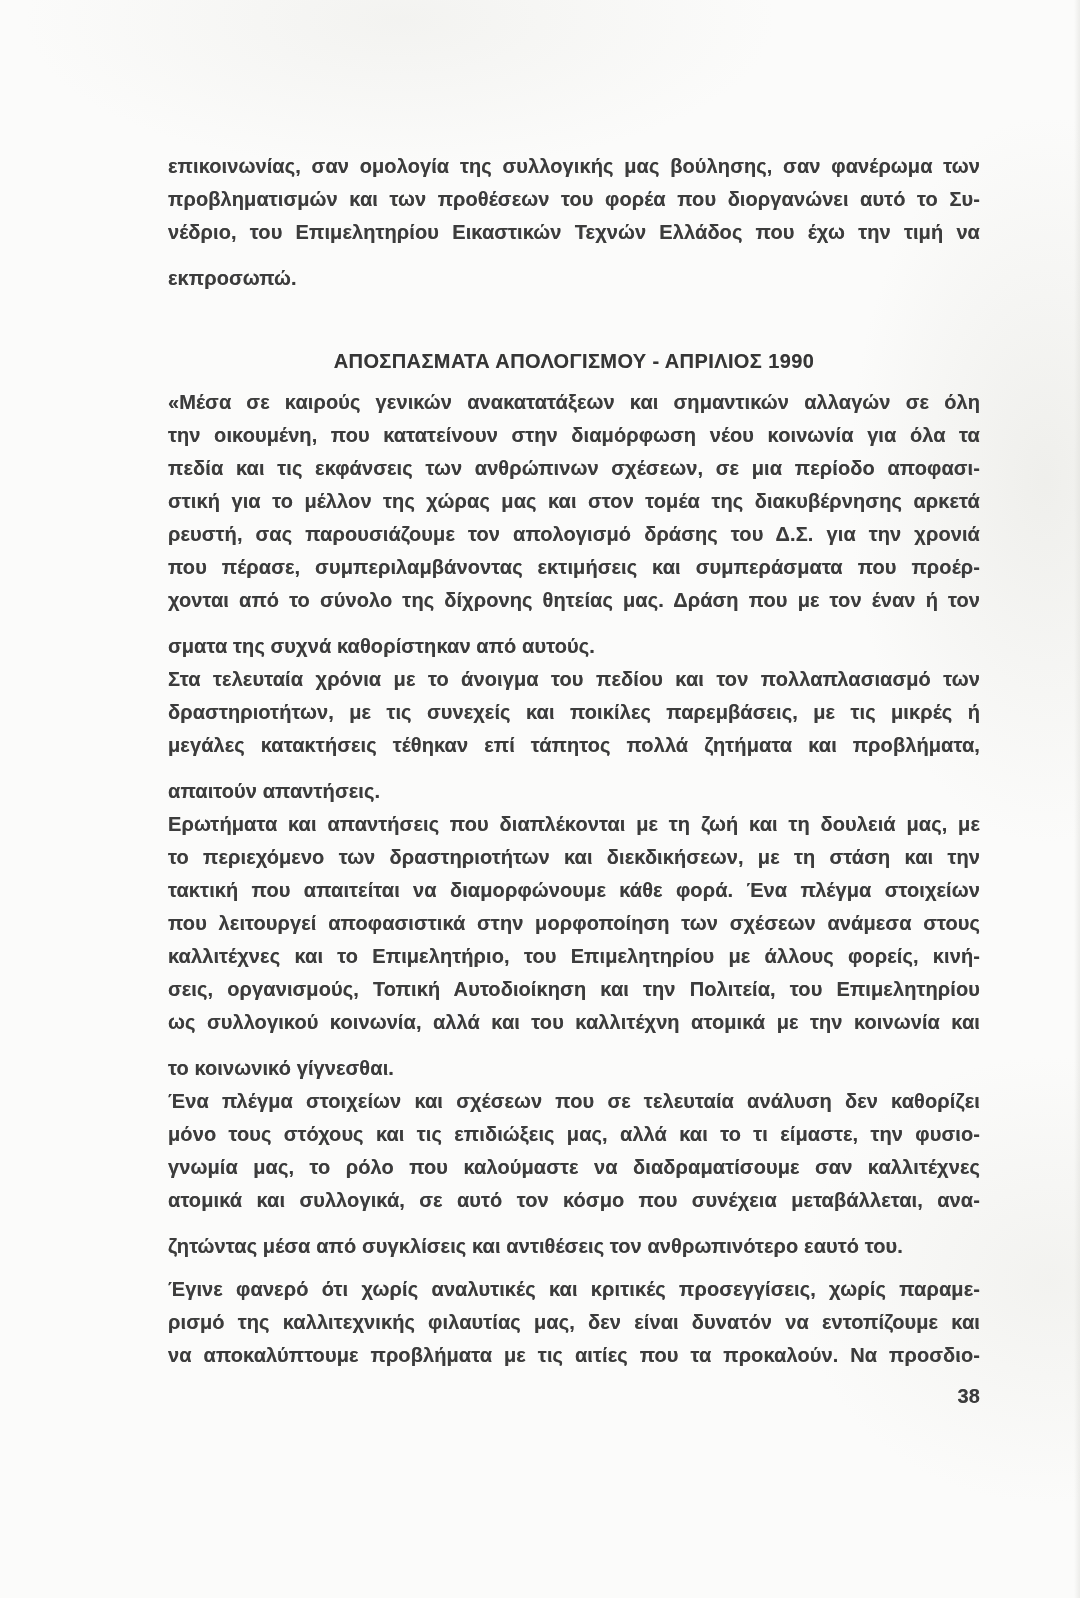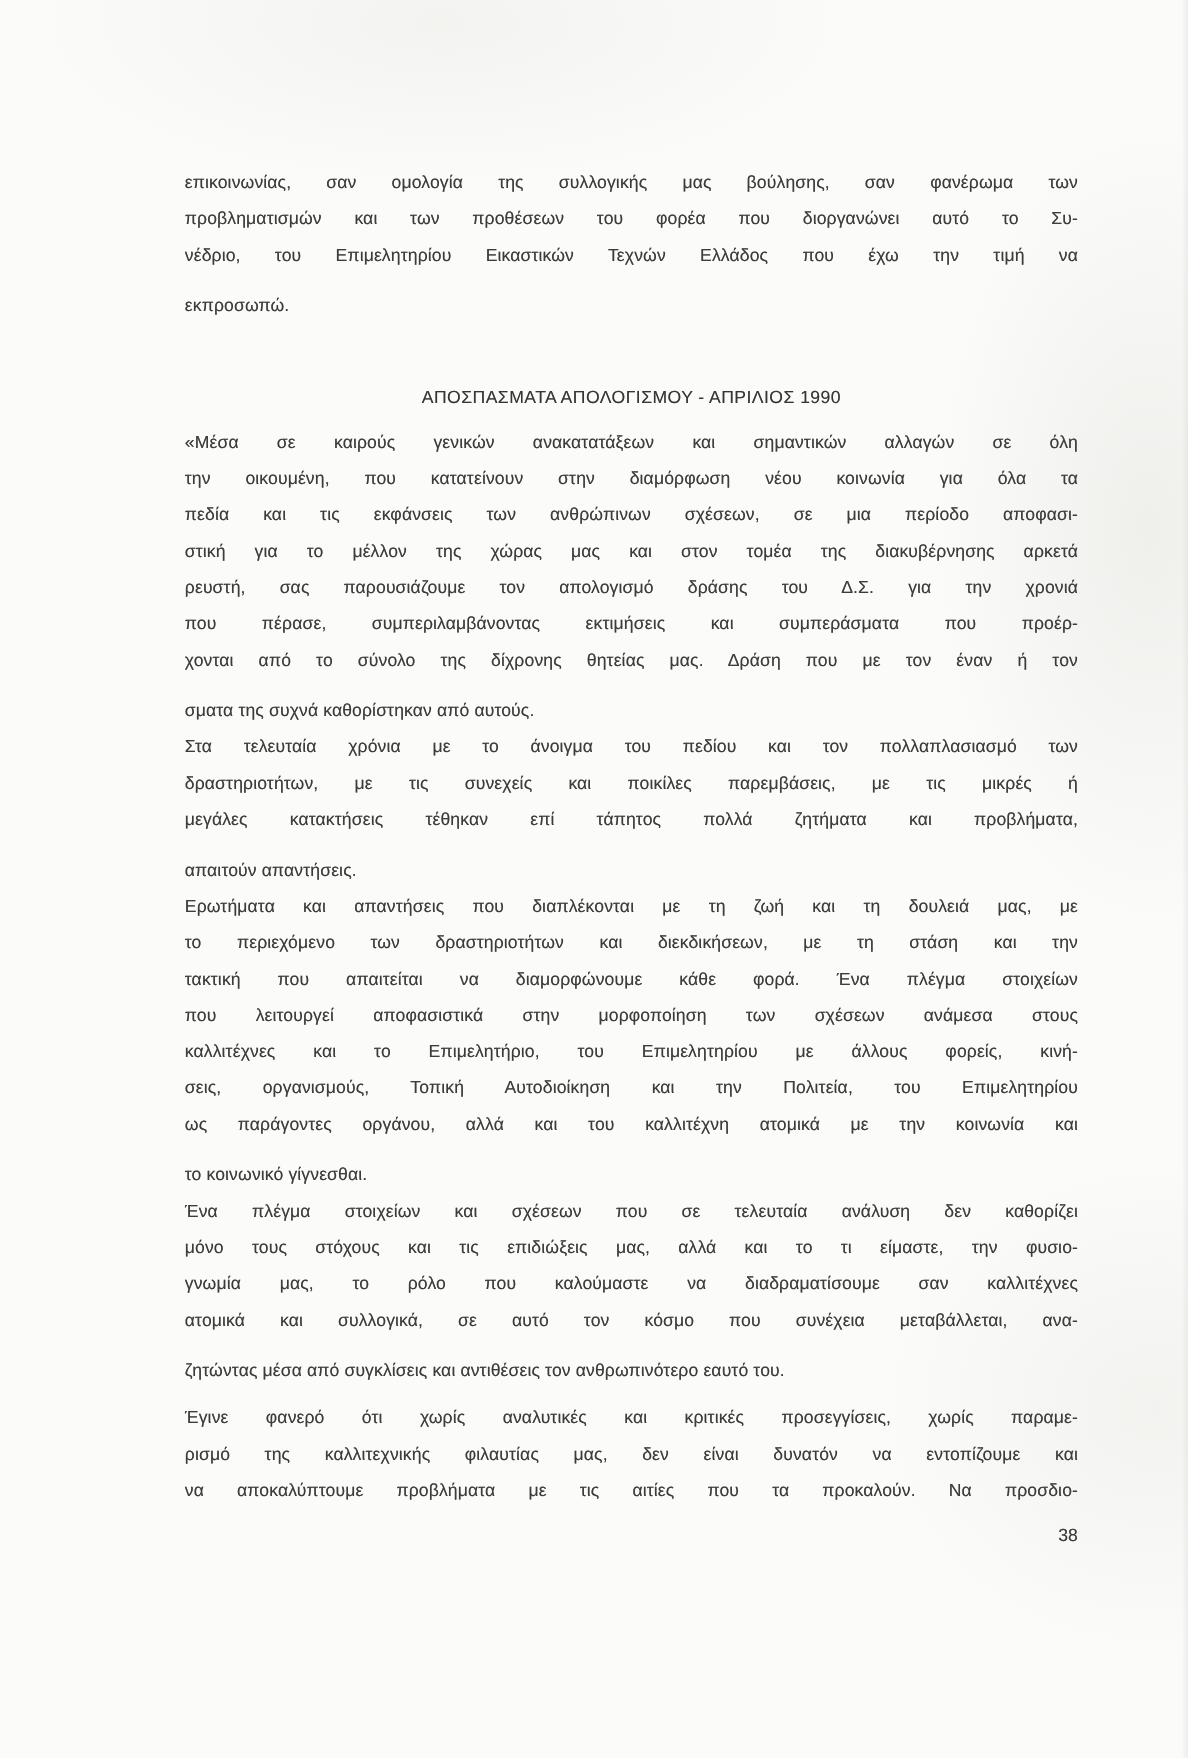--- a/index.html
+++ b/index.html
@@ -22,24 +22,25 @@
       radial-gradient(ellipse 500px 200px at 400px 20px, rgba(235,235,231,0.5), transparent 75%),
       linear-gradient(to left, rgba(210,210,205,0.35) 0px, rgba(210,210,205,0) 6px),
       #fbfbfa;
   }
   .text-block {
     position: absolute;
     left: 168px;
     top: 150px;
     width: 812px;
     color: #3c3c3c;
-    font-size: 16px;
+    font-size: 20px;
     line-height: 33px;
     letter-spacing: 0.1px;
     text-shadow: 0 0 0.5px rgba(70,70,70,0.55);
+    font-weight: bold;
   }
   .paragraph {
     margin: 0;
   }
   .paragraph.gap {
     margin-top: 10px;
   }
   .line {
     height: 33px;
     text-align: justify;
@@ -95,21 +96,21 @@
         <div class="line">μεγάλες κατακτήσεις τέθηκαν επί τάπητος πολλά ζητήματα και προβλήματα,</div>
         <div class="line last">απαιτούν απαντήσεις.</div>
       </div>
       <div class="paragraph">
         <div class="line">Ερωτήματα και απαντήσεις που διαπλέκονται με τη ζωή και τη δουλειά μας, με</div>
         <div class="line">το περιεχόμενο των δραστηριοτήτων και διεκδικήσεων, με τη στάση και την</div>
         <div class="line">τακτική που απαιτείται να διαμορφώνουμε κάθε φορά. Ένα πλέγμα στοιχείων</div>
         <div class="line">που λειτουργεί αποφασιστικά στην μορφοποίηση των σχέσεων ανάμεσα στους</div>
         <div class="line">καλλιτέχνες και το Επιμελητήριο, του Επιμελητηρίου με άλλους φορείς, κινή-</div>
         <div class="line">σεις, οργανισμούς, Τοπική Αυτοδιοίκηση και την Πολιτεία, του Επιμελητηρίου</div>
-        <div class="line">ως παράγοντες οργάνου, αλλά και του καλλιτέχνη ατομικά με την κοινωνία και</div>
+        <div class="line">ως συλλογικού κοινωνία, αλλά και του καλλιτέχνη ατομικά με την κοινωνία και</div>
         <div class="line last">το κοινωνικό γίγνεσθαι.</div>
       </div>
       <div class="paragraph">
         <div class="line">Ένα πλέγμα στοιχείων και σχέσεων που σε τελευταία ανάλυση δεν καθορίζει</div>
         <div class="line">μόνο τους στόχους και τις επιδιώξεις μας, αλλά και το τι είμαστε, την φυσιο-</div>
         <div class="line">γνωμία μας, το ρόλο που καλούμαστε να διαδραματίσουμε σαν καλλιτέχνες</div>
         <div class="line">ατομικά και συλλογικά, σε αυτό τον κόσμο που συνέχεια μεταβάλλεται, ανα-</div>
         <div class="line last">ζητώντας μέσα από συγκλίσεις και αντιθέσεις τον ανθρωπινότερο εαυτό του.</div>
       </div>
       <div class="paragraph gap">

